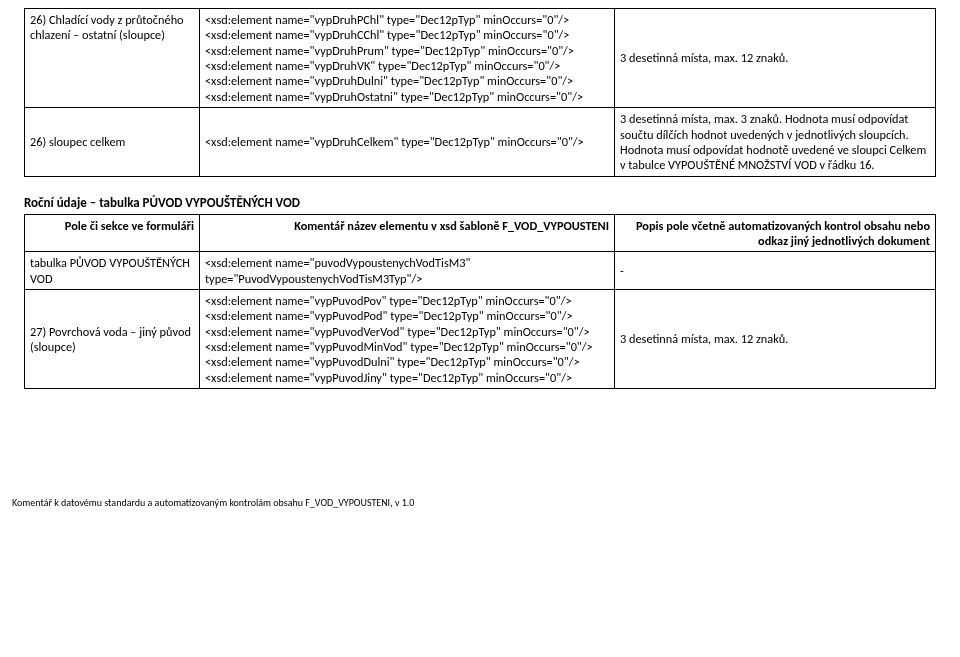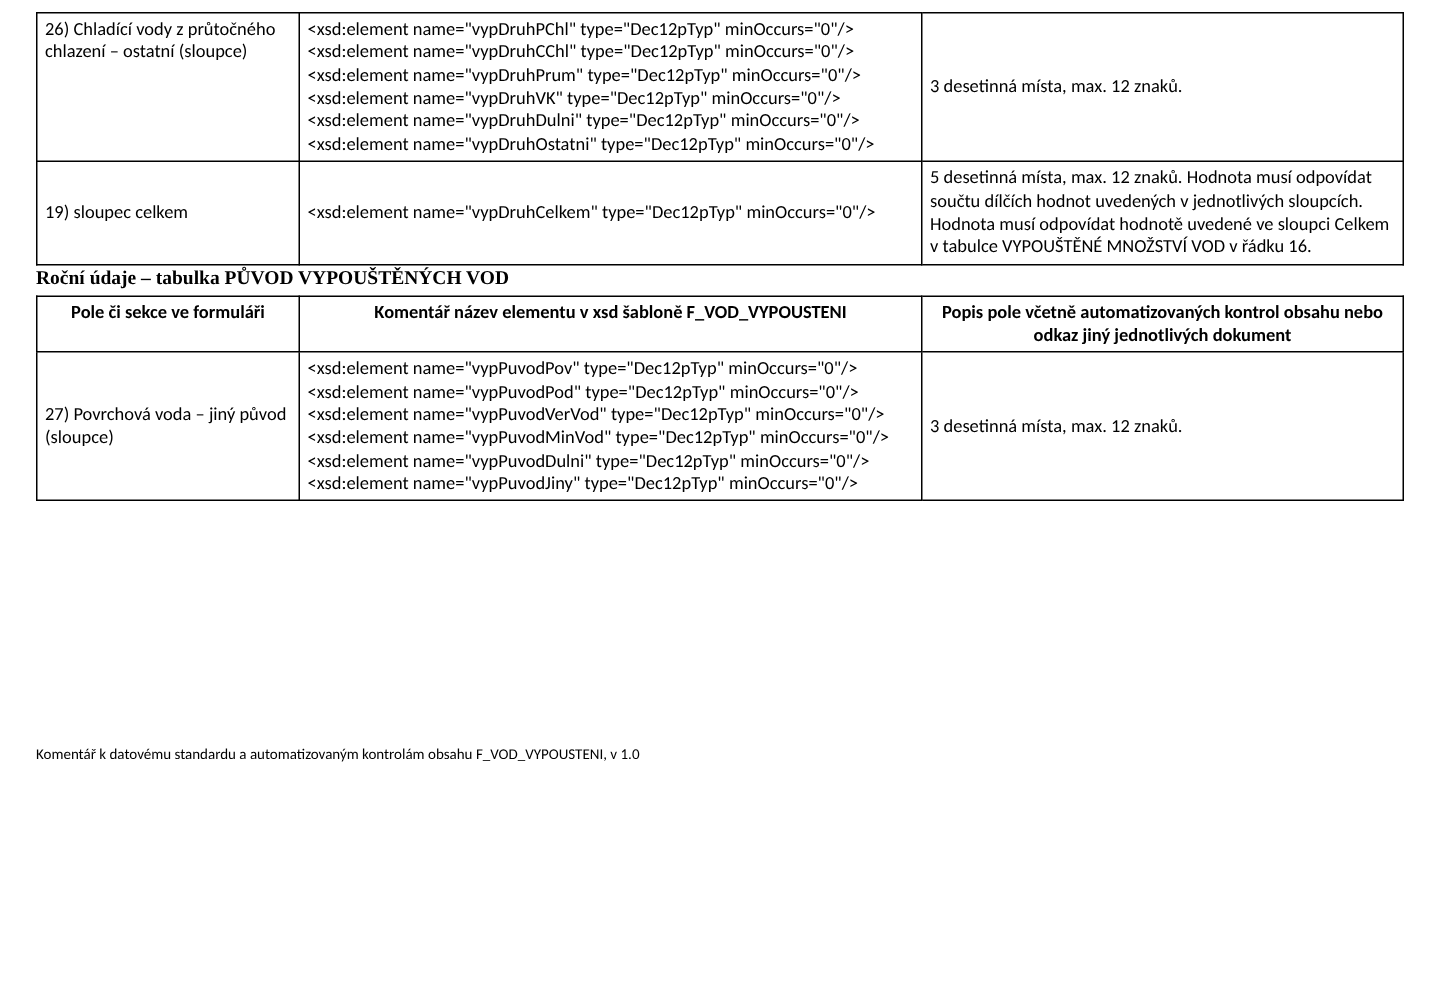--- a/index.html
+++ b/index.html
@@ -25,34 +25,33 @@
   td, th {
     border: 1px solid #000;
     vertical-align: top;
     padding: 3px 5px;
     font-size: 12.3px;
     line-height: 1.25;
     word-wrap: break-word;
   }
   th {
     font-weight: 700;
-    text-align: center;
+    text-align: right;
   }
   .col1 { width: 175px; }
   .col2 { width: 415px; }
   .col3 { }
   .section-heading {
     font-weight: 700;
     font-size: 13px;
-    margin: 0 0 4px 0;
-    font-family: Liberation Serif, serif;
+    margin: 18px 0 4px 0;
   }
   .footer {
     position: absolute;
-    left: 24px;
+    left: 12px;
     bottom: 6px;
     font-size: 10px;
     color: #000;
   }
   .xsd { white-space: pre-line; }
 </style>
 </head>
 <body>
 
 <div class="page">
@@ -68,23 +67,23 @@
         <td>26) Chladící vody z průtočného chlazení – ostatní (sloupce)</td>
         <td class="xsd">&lt;xsd:element name="vypDruhPChl" type="Dec12pTyp" minOccurs="0"/&gt;
 &lt;xsd:element name="vypDruhCChl" type="Dec12pTyp" minOccurs="0"/&gt;
 &lt;xsd:element name="vypDruhPrum" type="Dec12pTyp" minOccurs="0"/&gt;
 &lt;xsd:element name="vypDruhVK" type="Dec12pTyp" minOccurs="0"/&gt;
 &lt;xsd:element name="vypDruhDulni" type="Dec12pTyp" minOccurs="0"/&gt;
 &lt;xsd:element name="vypDruhOstatni" type="Dec12pTyp" minOccurs="0"/&gt;</td>
         <td style="vertical-align:middle">3 desetinná místa, max. 12 znaků.</td>
       </tr>
       <tr>
-        <td style="vertical-align:middle">19) sloupec celkem</td>
+        <td style="vertical-align:middle">26) sloupec celkem</td>
         <td class="xsd" style="vertical-align:middle">&lt;xsd:element name="vypDruhCelkem" type="Dec12pTyp" minOccurs="0"/&gt;</td>
-        <td>5 desetinná místa, max. 12 znaků. Hodnota musí odpovídat součtu dílčích hodnot uvedených v jednotlivých sloupcích. Hodnota musí odpovídat hodnotě uvedené ve sloupci Celkem v tabulce VYPOUŠTĚNÉ MNOŽSTVÍ VOD v řádku 16.</td>
+        <td>3 desetinná místa, max. 3 znaků. Hodnota musí odpovídat součtu dílčích hodnot uvedených v jednotlivých sloupcích. Hodnota musí odpovídat hodnotě uvedené ve sloupci Celkem v tabulce VYPOUŠTĚNÉ MNOŽSTVÍ VOD v řádku 16.</td>
       </tr>
     </tbody>
   </table>
 
   <div class="section-heading">Roční údaje – tabulka PŮVOD VYPOUŠTĚNÝCH VOD</div>
 
   <table>
     <colgroup>
       <col class="col1">
         <col class="col2">
@@ -92,20 +91,25 @@
     </colgroup>
     <thead>
       <tr>
         <th>Pole či sekce ve formuláři</th>
         <th>Komentář název elementu v xsd šabloně F_VOD_VYPOUSTENI</th>
         <th>Popis pole včetně automatizovaných kontrol obsahu nebo odkaz jiný jednotlivých dokument</th>
       </tr>
     </thead>
     <tbody>
       <tr>
+        <td>tabulka PŮVOD VYPOUŠTĚNÝCH VOD</td>
+        <td class="xsd">&lt;xsd:element name="puvodVypoustenychVodTisM3" type="PuvodVypoustenychVodTisM3Typ"/&gt;</td>
+        <td style="vertical-align:middle">-</td>
+      </tr>
+      <tr>
         <td style="vertical-align:middle">27) Povrchová voda – jiný původ (sloupce)</td>
         <td class="xsd">&lt;xsd:element name="vypPuvodPov" type="Dec12pTyp" minOccurs="0"/&gt;
 &lt;xsd:element name="vypPuvodPod" type="Dec12pTyp" minOccurs="0"/&gt;
 &lt;xsd:element name="vypPuvodVerVod" type="Dec12pTyp" minOccurs="0"/&gt;
 &lt;xsd:element name="vypPuvodMinVod" type="Dec12pTyp" minOccurs="0"/&gt;
 &lt;xsd:element name="vypPuvodDulni" type="Dec12pTyp" minOccurs="0"/&gt;
 &lt;xsd:element name="vypPuvodJiny" type="Dec12pTyp" minOccurs="0"/&gt;</td>
         <td style="vertical-align:middle">3 desetinná místa, max. 12 znaků.</td>
       </tr>
     </tbody>

